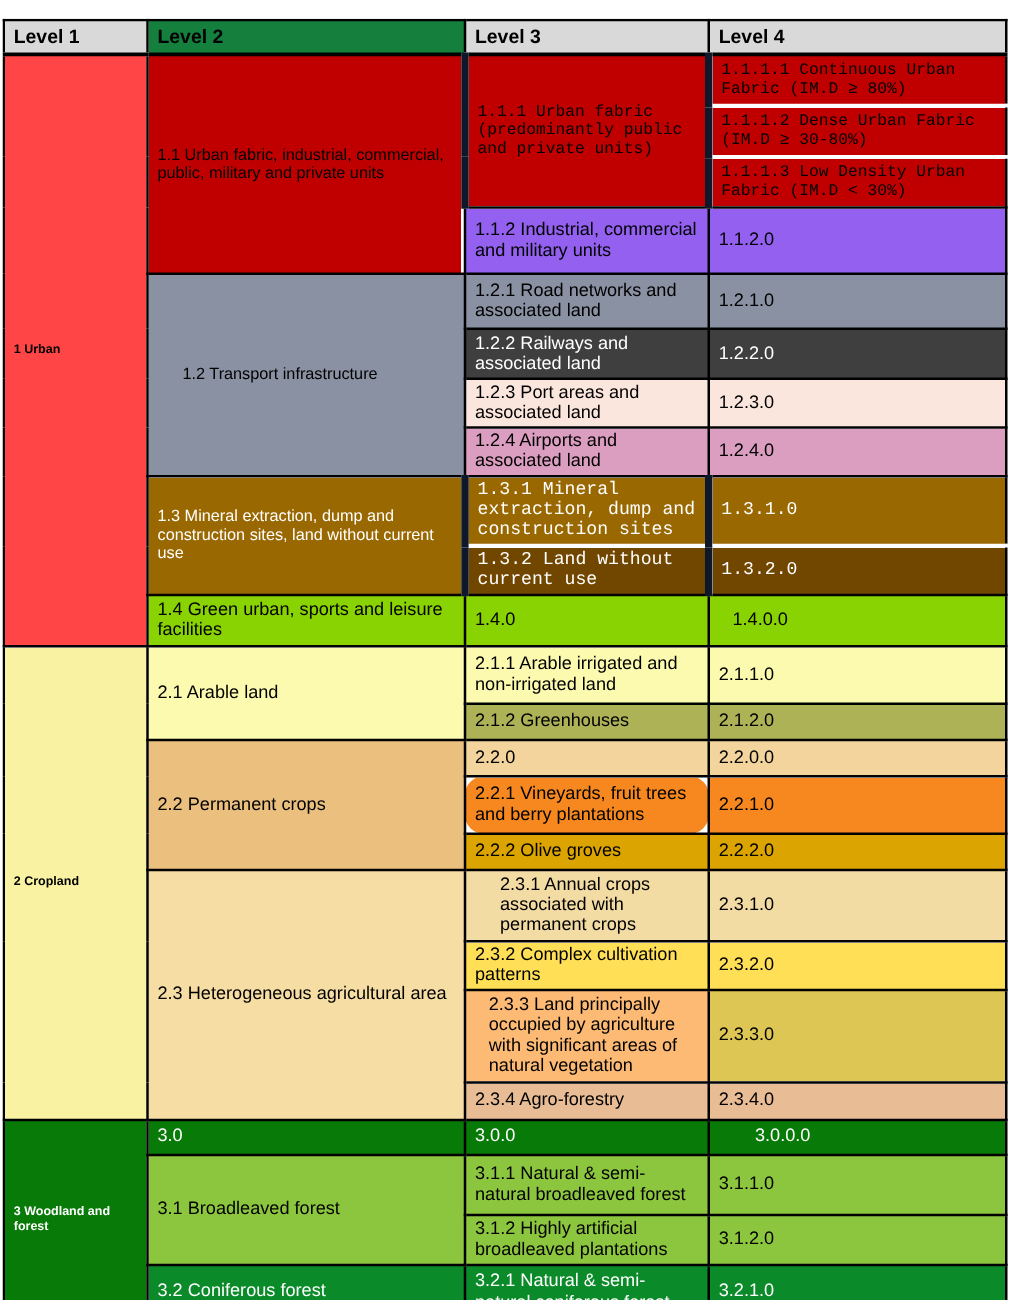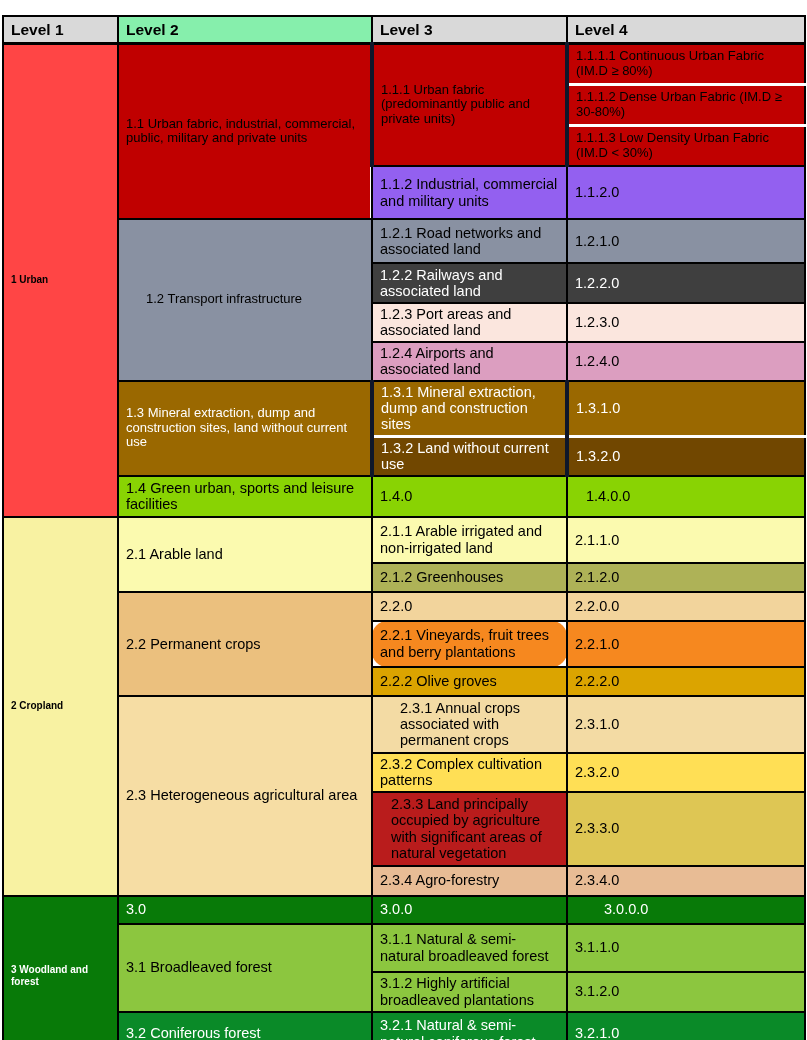--- a/index.html
+++ b/index.html
@@ -17,39 +17,39 @@
     text-align:left;
     font-size:14.5px;
     line-height:1.13;
     overflow:hidden;
     word-wrap:break-word;
   }
   th{font-size:15.5px;font-weight:bold;border-bottom-width:3px;}
   td.b{font-weight:bold;font-size:10px;}
   td.fs-c{font-size:13px;}
   
-  td.wl{border-left:4px solid #0f172a;}
+  td.wl{border-left:6px solid #0f172a;font-family:Liberation Mono, monospace;}
   td.wt{border-top:3px solid #ffffff;}
 </style>
 </head>
 <body>
 
 <div class="wrap">
 <table>
   <colgroup>
         <col class="c1">
         <col class="c2">
         <col class="c3">
         <col class="c4">
       </colgroup>
 
   <tbody>
         <tr style="height:27px">
     <th style="background-color: rgb(217, 217, 217); color: rgb(0, 0, 0);">Level 1</th>
-    <th style="background-color: #86efac; color: rgb(0, 0, 0);">Level 2</th>
+    <th style="background-color: #15803d; color: rgb(0, 0, 0);">Level 2</th>
     <th style="background-color: rgb(217, 217, 217); color: rgb(0, 0, 0);">Level 3</th>
     <th style="background-color: rgb(217, 217, 217); color: rgb(0, 0, 0);">Level 4</th>
   </tr>
 
   <tr style="height:41px">
     <td class="b" rowspan="11" style="background-color: rgb(255, 69, 69); color: rgb(0, 0, 0);">1 Urban</td>
     <td class="fs-c" rowspan="4" style="background-color: rgb(192, 0, 0); color: rgb(0, 0, 0);">1.1 Urban fabric, industrial, commercial, public, military and private units</td>
     <td class="fs-c wl" rowspan="3" style="background-color: rgb(192, 0, 0); color: rgb(0, 0, 0);">1.1.1 Urban fabric (predominantly public and private units)</td>
     <td class="fs-c wl" style="background-color: rgb(192, 0, 0); color: rgb(0, 0, 0);">1.1.1.1 Continuous Urban Fabric (IM.D ≥ 80%)</td>
   </tr>
@@ -121,21 +121,21 @@
   <tr style="height:57px">
     <td rowspan="4" style="background-color: rgb(246, 221, 164); color: rgb(0, 0, 0);">2.3 Heterogeneous agricultural area</td>
     <td style="background-color: rgb(243, 219, 164); color: rgb(0, 0, 0); padding-left: 27px;">2.3.1 Annual crops associated with permanent crops</td>
     <td style="background-color: rgb(243, 219, 164); color: rgb(0, 0, 0);">2.3.1.0</td>
   </tr>
   <tr style="height:34px">
     <td style="background-color: rgb(255, 223, 85); color: rgb(0, 0, 0);">2.3.2 Complex cultivation patterns</td>
     <td style="background-color: rgb(255, 223, 85); color: rgb(0, 0, 0);">2.3.2.0</td>
   </tr>
   <tr style="height:74px">
-    <td style="background-color: #b91c1c; color: rgb(0, 0, 0); padding-left: 18px;">2.3.3 Land principally occupied by agriculture with significant areas of natural vegetation</td>
+    <td style="background-color: #fdba74; color: rgb(0, 0, 0); padding-left: 18px;">2.3.3 Land principally occupied by agriculture with significant areas of natural vegetation</td>
     <td style="background-color: rgb(222, 198, 84); color: rgb(0, 0, 0);">2.3.3.0</td>
   </tr>
   <tr style="height:30px">
     <td style="background-color: rgb(232, 188, 149); color: rgb(0, 0, 0);">2.3.4 Agro-forestry</td>
     <td style="background-color: rgb(232, 188, 149); color: rgb(0, 0, 0);">2.3.4.0</td>
   </tr>
 
   <tr style="height:28px">
     <td class="b" rowspan="4" style="background-color: rgb(8, 122, 8); color: rgb(255, 255, 255);">3 Woodland and forest</td>
     <td style="background-color: rgb(8, 122, 8); color: rgb(255, 255, 255);">3.0</td>

